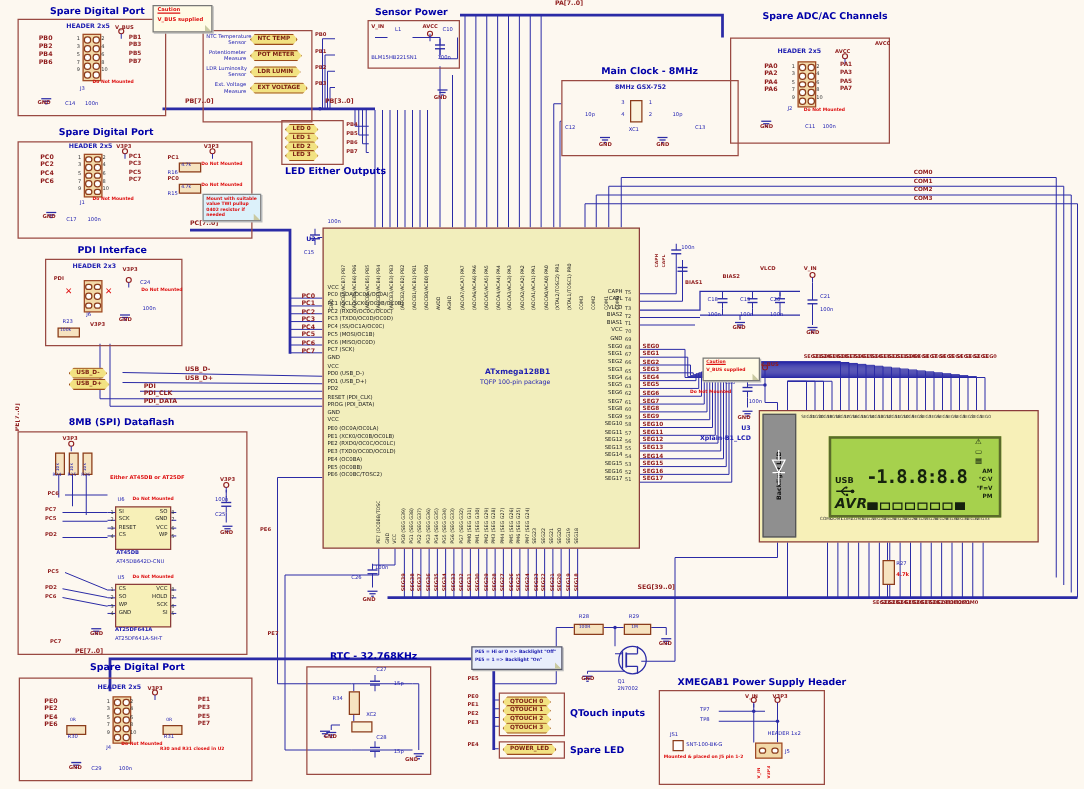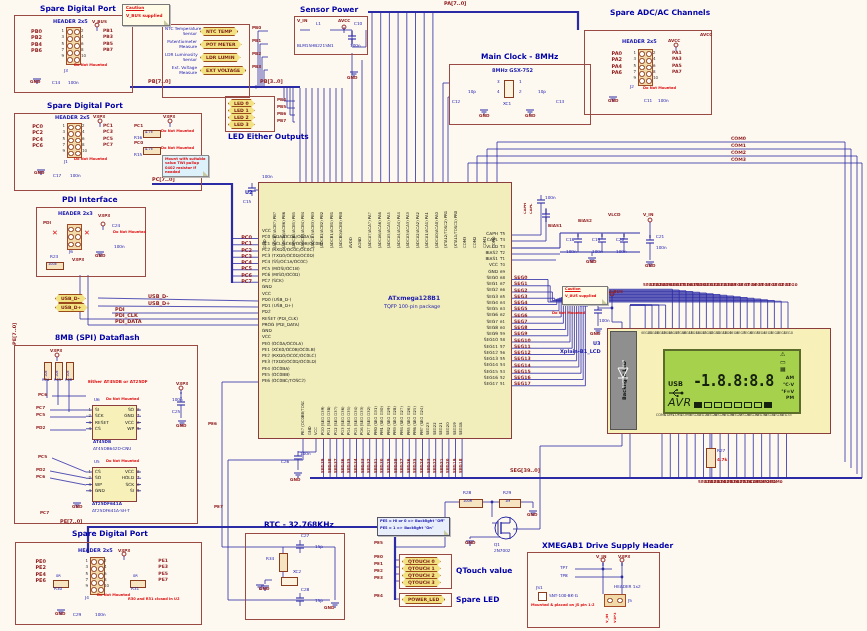--- a/index.html
+++ b/index.html
@@ -36,21 +36,21 @@
   .sticky{position:absolute;z-index:4;background:#dcf1fa;border:1px solid #888;box-shadow:1px 1px 0 #bbb}
   .bnote{position:absolute;z-index:4;background:#e9eefb;border:1px solid #556;box-shadow:1px 1px 0 #bbb}
   .fold{position:absolute;right:0;bottom:0;width:0;height:0;border-left:5px solid #c9c9a0;border-top:5px solid transparent}
   .mcu{position:absolute;background:#f2eebc;border:1.2px solid #8b3c3c;z-index:2}
   .lcdbox{position:absolute;background:#f7f0b8;border:1px solid #8b3c3c;z-index:2}
   .blstrip{position:absolute;background:#8f8f8f;border:1px solid #555;z-index:3;display:flex;align-items:center;justify-content:center}
   .blstrip .rot{font-size:5px;color:#111;font-weight:bold}
   .screen{position:absolute;background:#a6d14d;border:2px solid #5a6b2a;z-index:3}
   .stars{position:absolute;font-size:15px;letter-spacing:2.5px;color:#16220e;font-weight:bold}
   .digits{position:absolute;font-family:"DejaVu Sans Mono", monospace;font-weight:bold;font-size:15px;letter-spacing:-1px;color:#16220e}
-  .avr{position:absolute;font-weight:normal;font-style:italic;font-size:11px;color:#16220e;letter-spacing:0.5px}
+  .avr{position:absolute;font-weight:bold;font-style:italic;font-size:11px;color:#16220e;letter-spacing:0.5px}
   .lcdusb{position:absolute;font-size:6.5px;font-weight:bold;color:#16220e}
   .lcdsmall{position:absolute;display:flex;flex-direction:column;z-index:4}
   .lcdsmall span{font-size:4.6px;font-weight:bold;color:#16220e;line-height:6.8px;text-align:right}
   .bars{position:absolute;display:flex;gap:2px;z-index:4}
   .bars b{width:6px;height:3.5px;border:0.8px solid #16220e;background:transparent}
   .bars b.on{background:#16220e}
   .resv{position:absolute;border:1px solid #8b3c1c;background:#f6e3c0;z-index:3}
   .xmark{position:absolute;color:#dd1111;font-weight:bold;font-size:7px;z-index:4}
 </style>
 <style>.comlbl{font-size:4.6px;color:#8f1c1c;font-weight:bold;height:7px}</style></head>
@@ -1186,21 +1186,21 @@
 <span class="l t4 segs" style="left:374px;top:541px;color:#8f1c1c;font-weight:bold">PE5</span>
 <div class="box" style="left:399px;top:554px;width:51px;height:33px"></div>
 <span class="l t4 segs" style="left:374px;top:555px;color:#8f1c1c;font-weight:bold">PE0</span>
 <span class="l t4 segs" style="left:374px;top:562px;color:#8f1c1c;font-weight:bold">PE1</span>
 <span class="l t4 segs" style="left:374px;top:569px;color:#8f1c1c;font-weight:bold">PE2</span>
 <span class="l t4 segs" style="left:374px;top:576px;color:#8f1c1c;font-weight:bold">PE3</span>
 <div class="tag" style="left:402px;top:557px"><span>QTOUCH 0</span></div>
 <div class="tag" style="left:402px;top:564px"><span>QTOUCH 1</span></div>
 <div class="tag" style="left:402px;top:571px"><span>QTOUCH 2</span></div>
 <div class="tag" style="left:402px;top:578px"><span>QTOUCH 3</span></div>
-<span class="l title" style="left:456px;top:567px">QTouch value</span>
+<span class="l title" style="left:456px;top:567px">QTouch inputs</span>
 <span class="l t4 segs" style="left:374px;top:594px;color:#8f1c1c;font-weight:bold">PE4</span>
 <div class="box" style="left:399px;top:593px;width:51px;height:12px"></div>
 <div class="tag" style="left:402px;top:595px"><span>POWER_LED</span></div>
 <span class="l title" style="left:456px;top:596px">Spare LED</span>
 
 <span class="l t4 blue" style="left:463px;top:491px">R28</span>
 <div class="resv" style="left:459px;top:499px;width:22px;height:7px"></div>
 <span class="l t3 blue" style="left:463px;top:500px">100R</span>
 <span class="l t4 blue" style="left:503px;top:491px">R29</span>
 <div class="resv" style="left:499px;top:499px;width:20px;height:7px"></div>
@@ -1212,21 +1212,21 @@
   <line x1="9" y1="7" x2="9" y2="19" stroke="#2b2ba6" stroke-width="1.4"></line>
   <line x1="9" y1="8" x2="18" y2="8" stroke="#2b2ba6" stroke-width="1"></line>
   <line x1="9" y1="18" x2="18" y2="18" stroke="#2b2ba6" stroke-width="1"></line>
   <line x1="18" y1="8" x2="18" y2="2" stroke="#2b2ba6" stroke-width="1"></line>
   <line x1="18" y1="18" x2="18" y2="24" stroke="#2b2ba6" stroke-width="1"></line>
     </svg>
 <span class="l t4 blue" style="left:494px;top:543px">Q1</span>
 <span class="l t4 blue" style="left:494px;top:549px">2N7002</span>
 <span class="l t4 net" style="left:465px;top:541px">GND</span>
 
-<span class="l title" style="left:542px;top:542px">XMEGAB1 Drive Supply Header</span>
+<span class="l title" style="left:542px;top:542px">XMEGAB1 Power Supply Header</span>
 <div class="box" style="left:527px;top:552px;width:131px;height:74px"></div>
 <span class="l t4 net" style="left:596px;top:555px">V_IN</span>
 <span class="l t4 net" style="left:618px;top:555px">V3P3</span>
 <span class="l t4 blue" style="left:560px;top:566px">TP7</span>
 <span class="l t4 blue" style="left:560px;top:574px">TP8</span>
 <span class="l t4 blue" style="left:536px;top:586px">JS1</span>
 <div class="resv" style="left:538px;top:592px;width:7px;height:7px;background:#fff"></div>
 <span class="l t4 blue" style="left:549px;top:594px">SNT-100-BK-G</span>
 <span class="l t3 red" style="left:531px;top:604px">Mounted &amp; placed on J5 pin 1-2</span>
 <span class="l t4 blue" style="left:614px;top:585px">HEADER 1x2</span>

